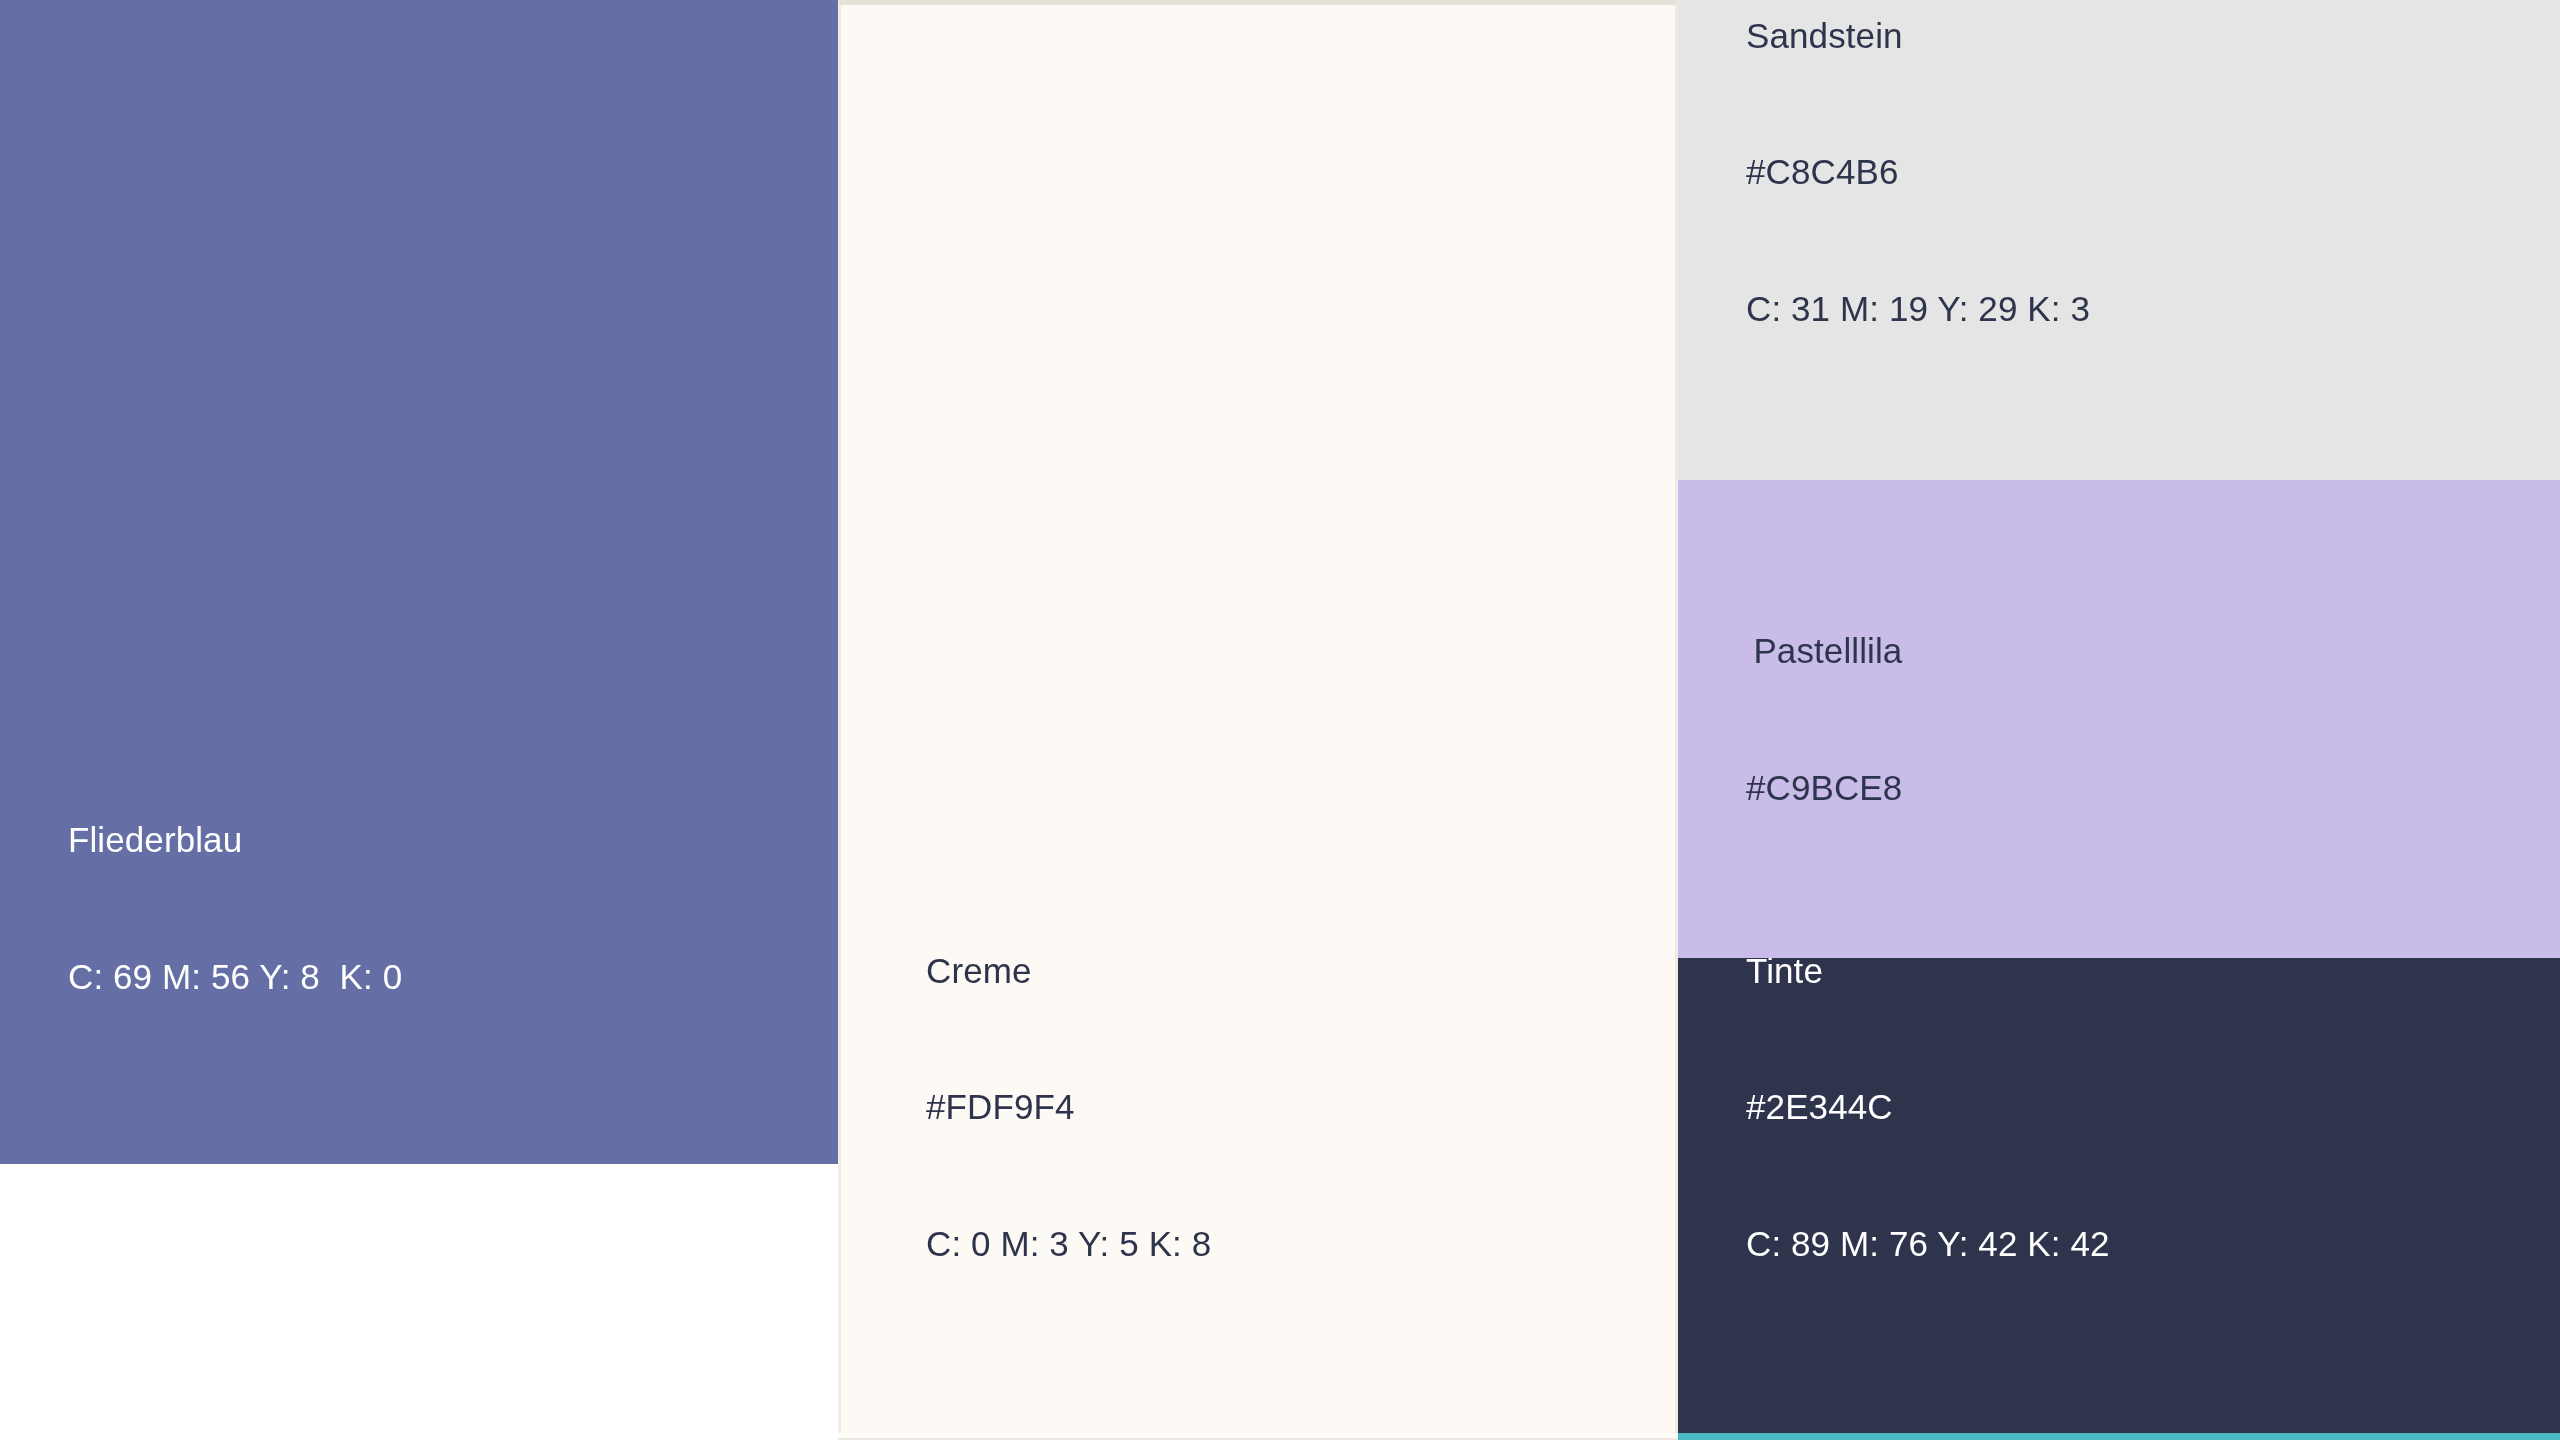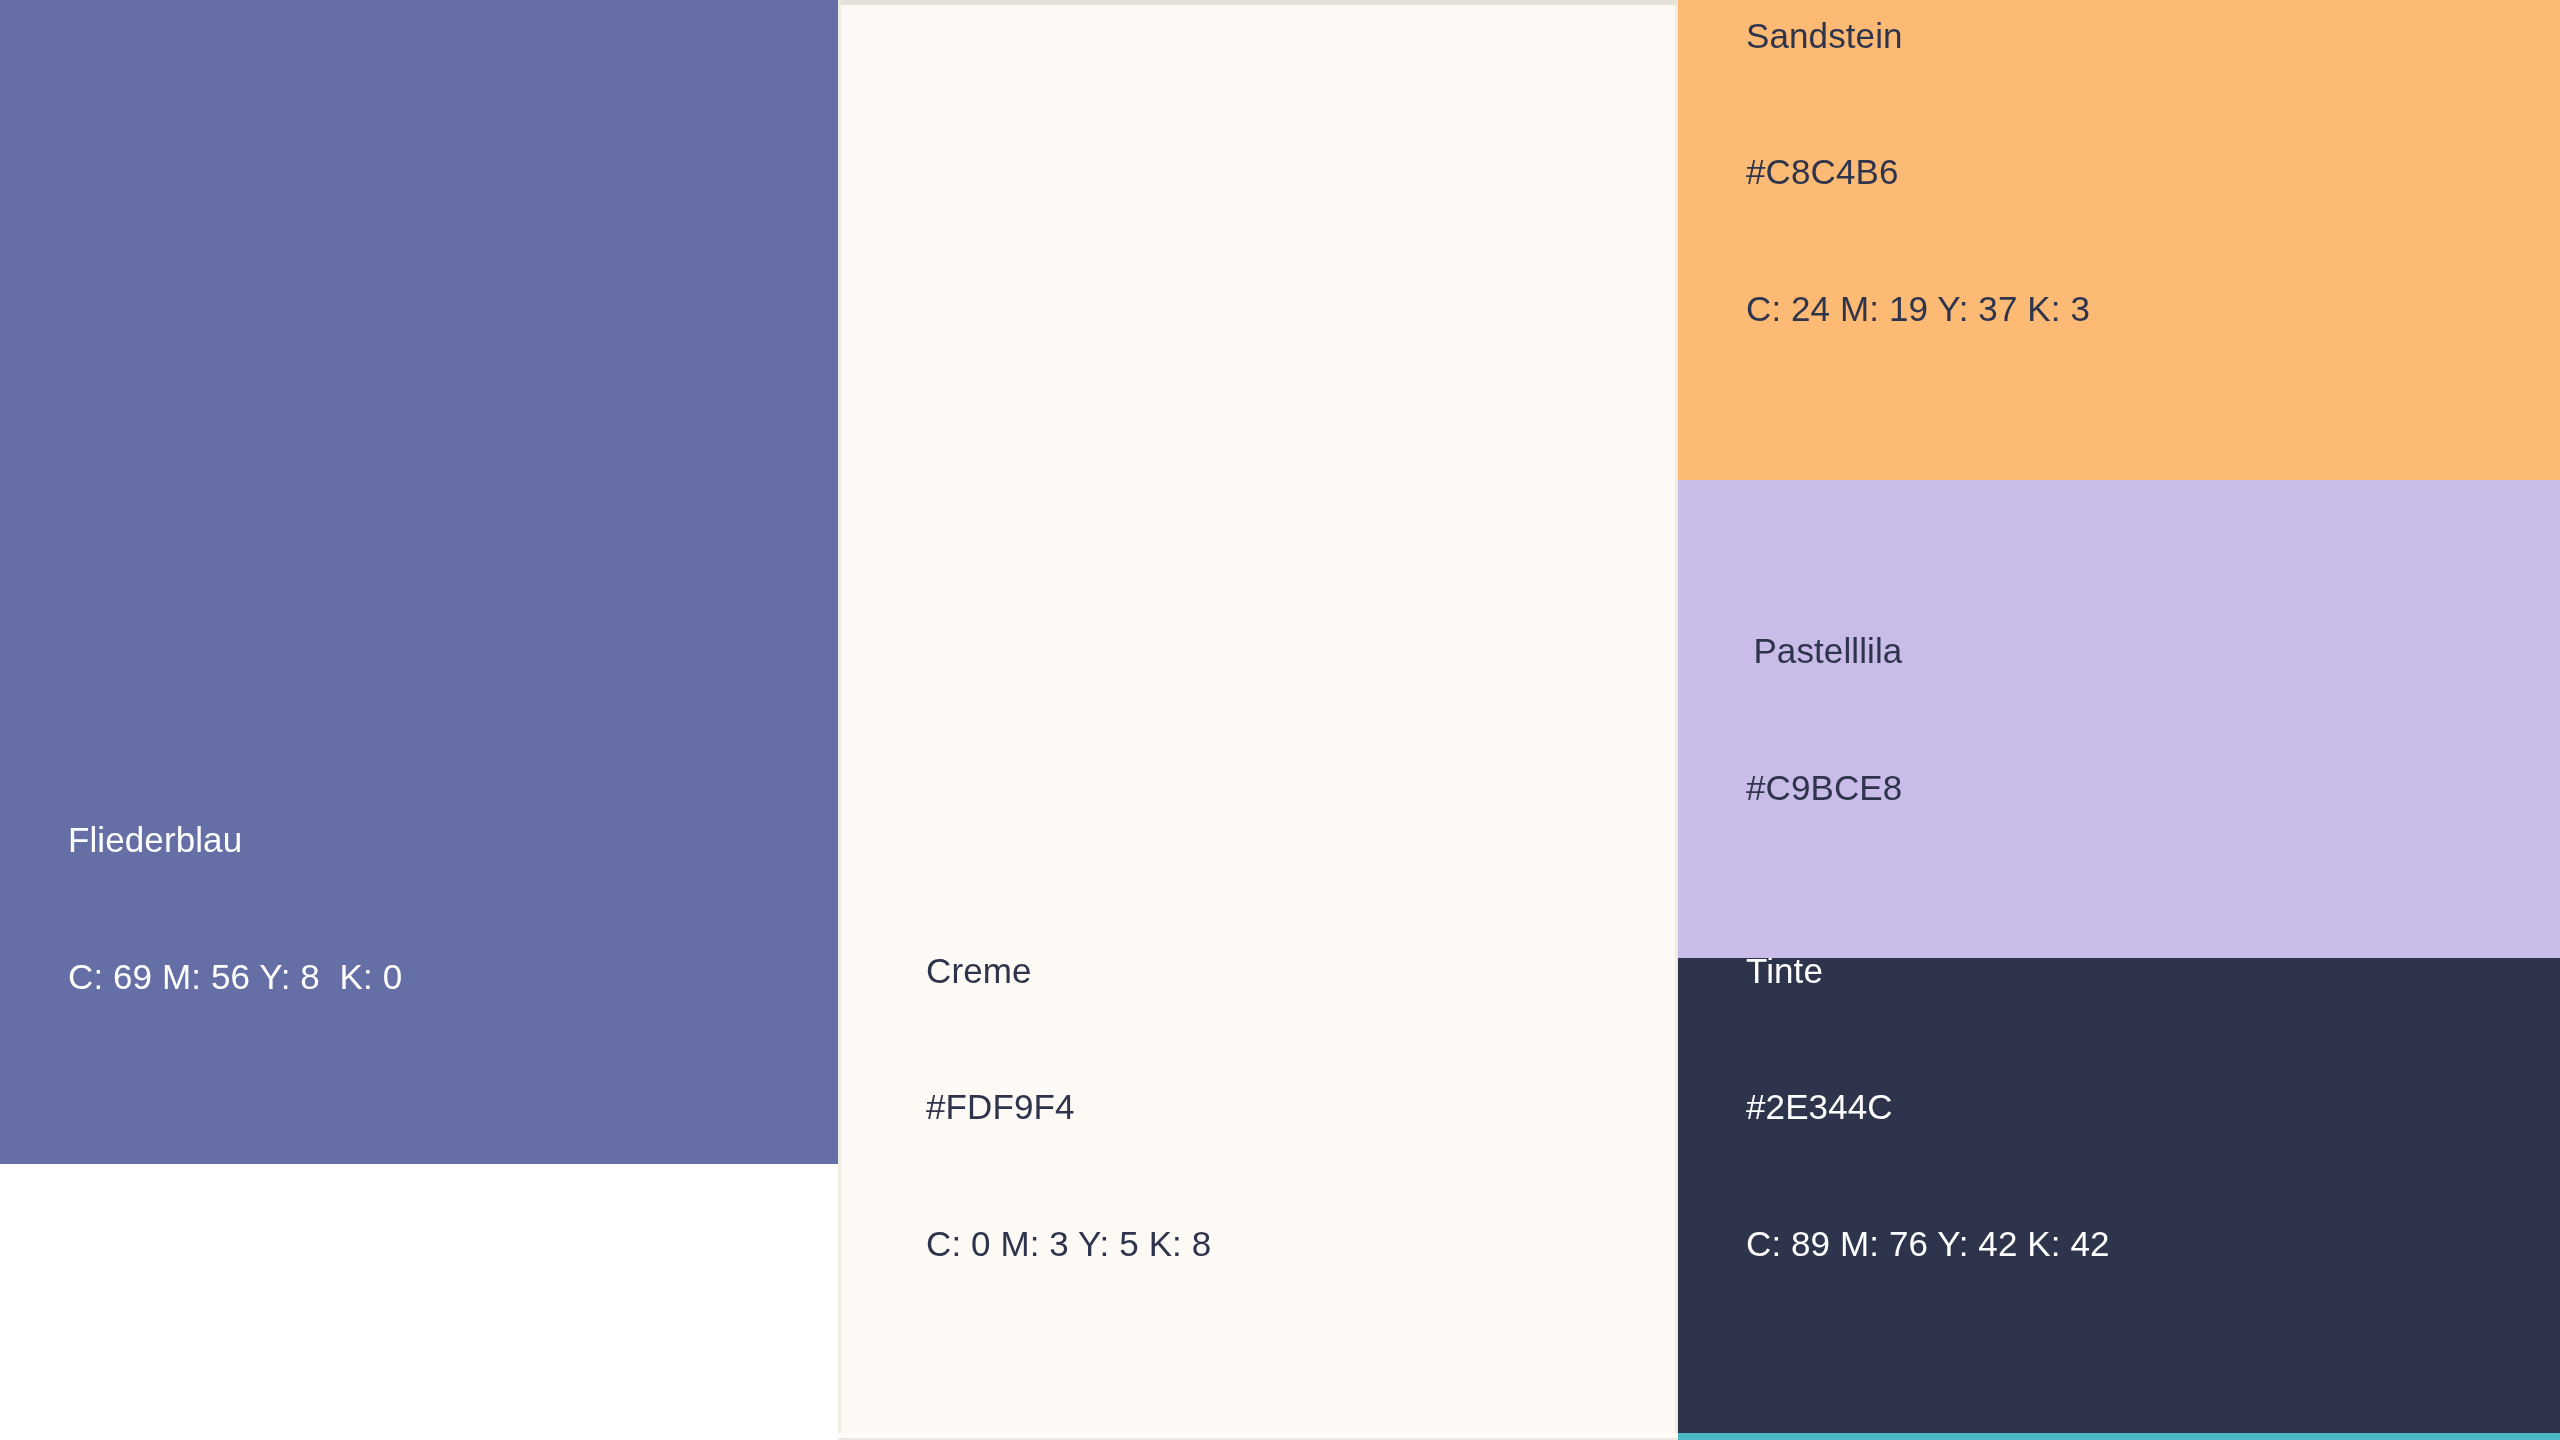--- a/index.html
+++ b/index.html
@@ -80,21 +80,21 @@
     background:#FFFDFA;
     border-bottom:2px solid #EDE9E0;
   }
 
   
   #swatch-sandstein {
     left:1678px;
     top:0;
     width:882px;
     height:480px;
-    background:#fdba74;
+    background:#e5e5e5;
   }
   #swatch-sandstein .swatch-caption {
     bottom:58px;
     color:#2E344C;
   }
 
   #swatch-pastelllila {
     left:1678px;
     top:480px;
     width:882px;
@@ -147,21 +147,21 @@
       <span class="caption-line caption-hex">#FDF9F4</span>
       <span class="caption-line caption-cmyk">C: 0 M: 3 Y: 5 K: 8</span>
     </div>
   </div>
   <div id="creme-underline"></div>
 
   <div class="swatch" id="swatch-sandstein">
     <div class="swatch-caption">
       <span class="caption-line caption-name">Sandstein</span>
       <span class="caption-line caption-hex">#C8C4B6</span>
-      <span class="caption-line caption-cmyk">C: 24 M: 19 Y: 37 K: 3</span>
+      <span class="caption-line caption-cmyk">C: 31 M: 19 Y: 29 K: 3</span>
     </div>
   </div>
 
   <div class="swatch" id="swatch-pastelllila">
     <div class="swatch-caption">
       <span class="caption-line caption-name">Pastelllila</span>
       <span class="caption-line caption-hex">#C9BCE8</span>
     </div>
   </div>
 

